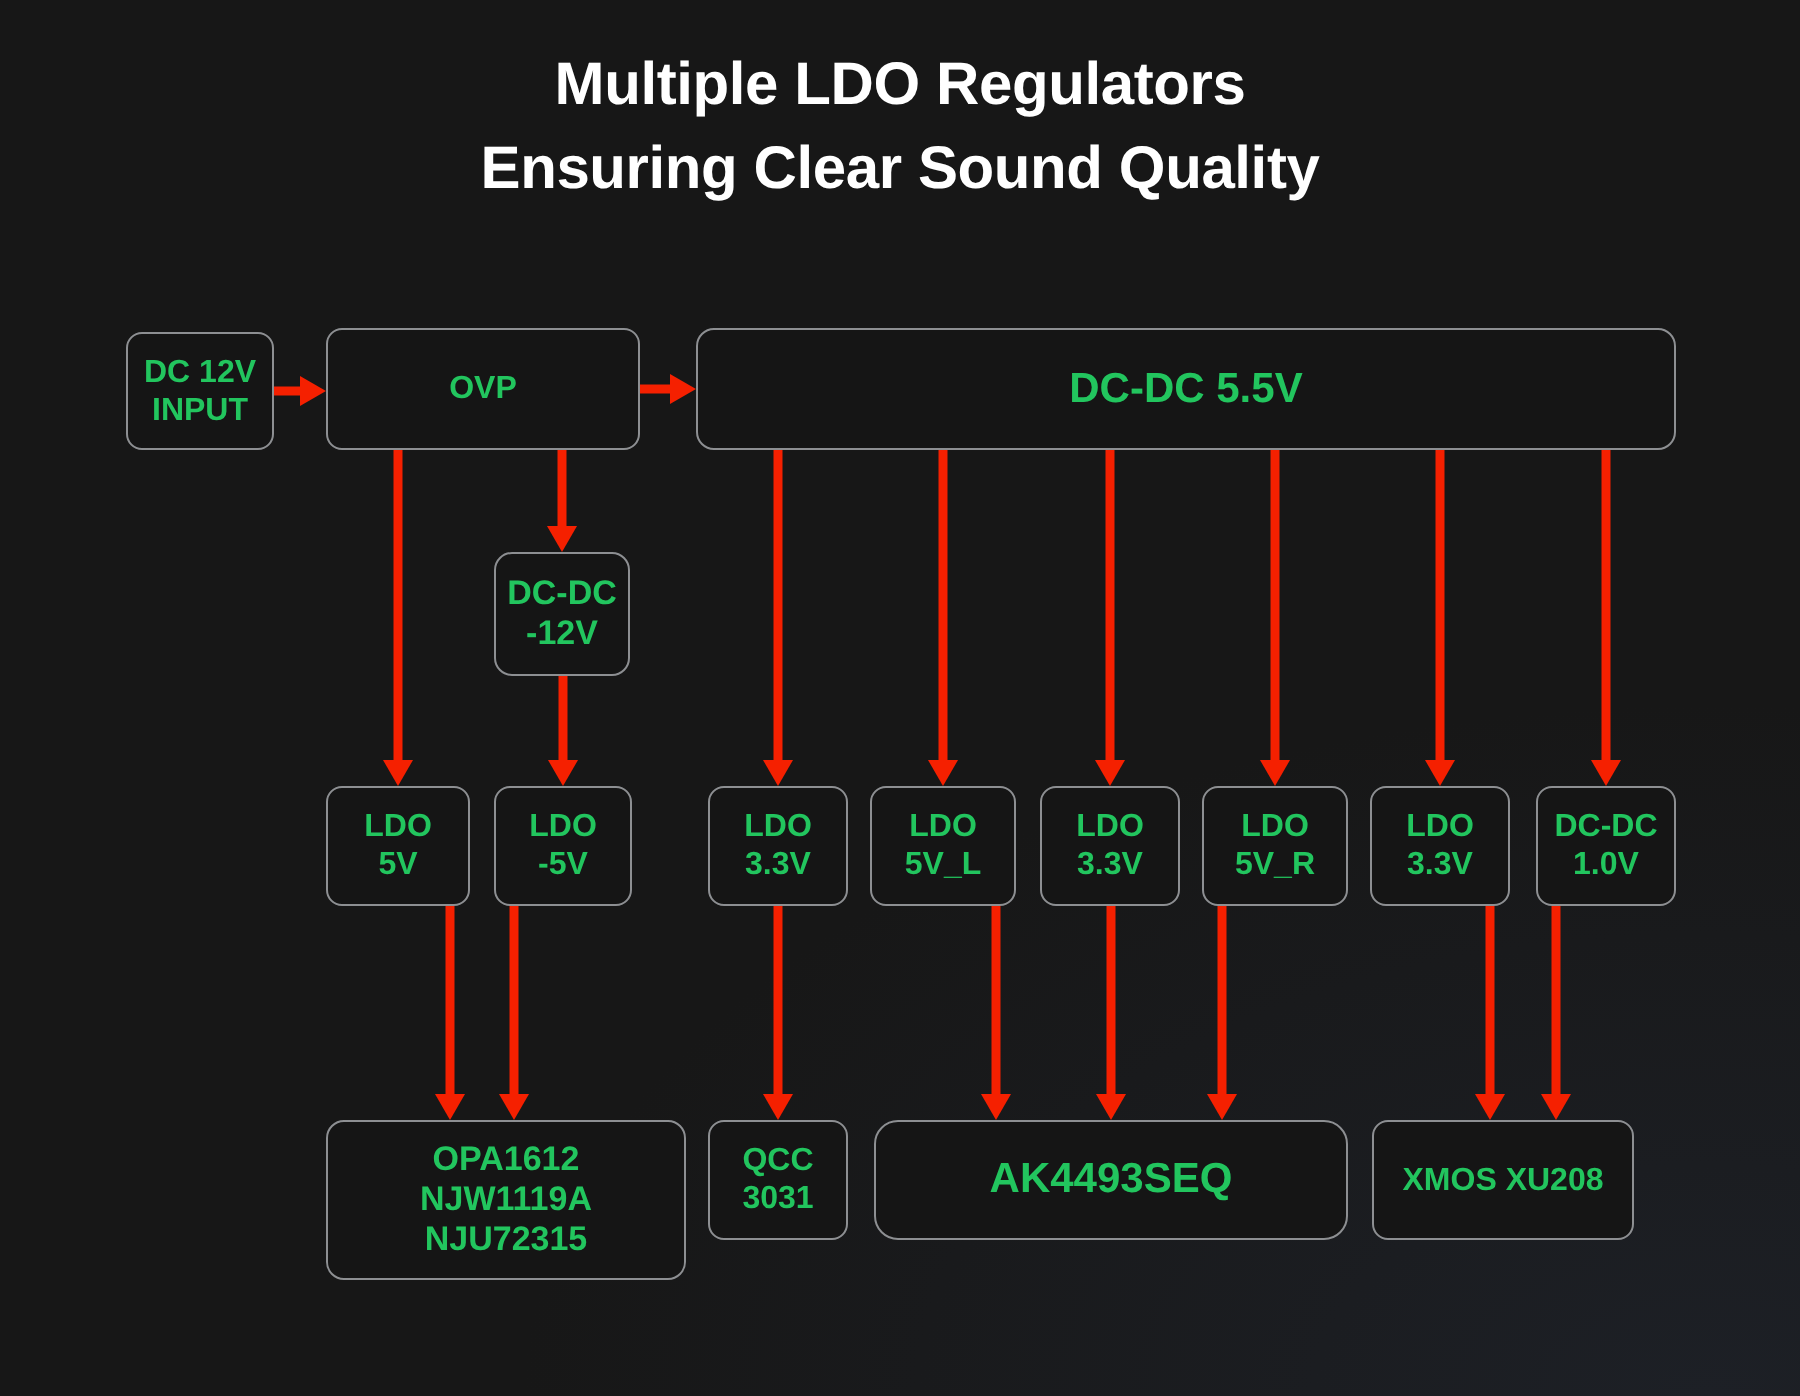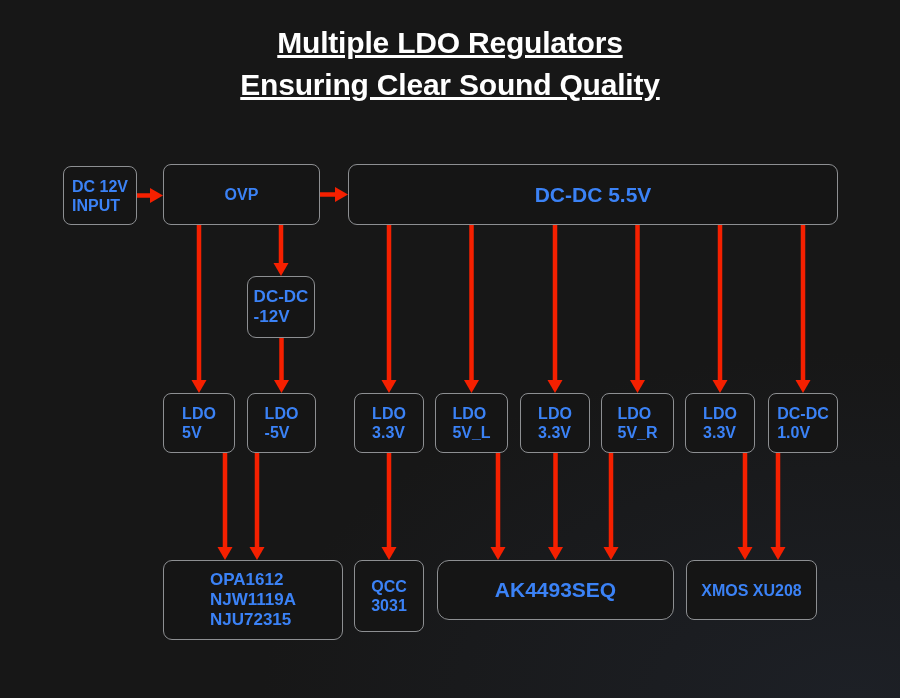--- a/index.html
+++ b/index.html
@@ -30,43 +30,42 @@
     left: 0;
     top: 22px;
     width: 900px;
     text-align: center;
     color: #ffffff;
     font-size: 30px;
     font-weight: 700;
     line-height: 42px;
     letter-spacing: -0.2px;
     white-space: pre-line;
-    text-decoration: underline;
   }
 
   
   #wires {
     position: absolute;
     left: 0;
     top: 0;
     width: 900px;
     height: 698px;
   }
 
   .node {
     position: absolute;
     box-sizing: border-box;
     background: #151515;
     border: 1.6px solid #8d8f92;
     border-radius: 9px;
-    color: #3b82f6;
+    color: #22c55e;
     display: flex;
     align-items: center;
     justify-content: center;
-    text-align: left;
+    text-align: center;
     font-size: 17px;
     font-weight: 600;
     line-height: 20px;
     white-space: pre-line;
     z-index: 3;
   }
   .node.small { font-size: 16px; line-height: 19px; border-radius: 8px; }
   .node.wide  { font-size: 21px; font-weight: 600; }
 </style>
 </head>
@@ -137,19 +136,19 @@
 3.3V</div>
       <div class="node small" style="left: 601px; top: 393px; width: 73px; height: 60px;">LDO
 5V_R</div>
       <div class="node small" style="left: 685px; top: 393px; width: 70px; height: 60px;">LDO
 3.3V</div>
       <div class="node small" style="left: 768px; top: 393px; width: 70px; height: 60px;">DC-DC
 1.0V</div>
       <div class="node" style="left: 163px; top: 560px; width: 180px; height: 80px;">OPA1612
 NJW1119A
 NJU72315</div>
-      <div class="node small" style="left: 354px; top: 560px; width: 70px; height: 72px;">QCC
+      <div class="node small" style="left: 354px; top: 560px; width: 70px; height: 60px;">QCC
 3031</div>
       <div class="node wide" style="left: 437px; top: 560px; width: 237px; height: 60px; border-radius: 12px;">AK4493SEQ</div>
       <div class="node small" style="left: 686px; top: 560px; width: 131px; height: 60px;">XMOS XU208</div>
     </div>
 
 </div>
 
 </body></html>

